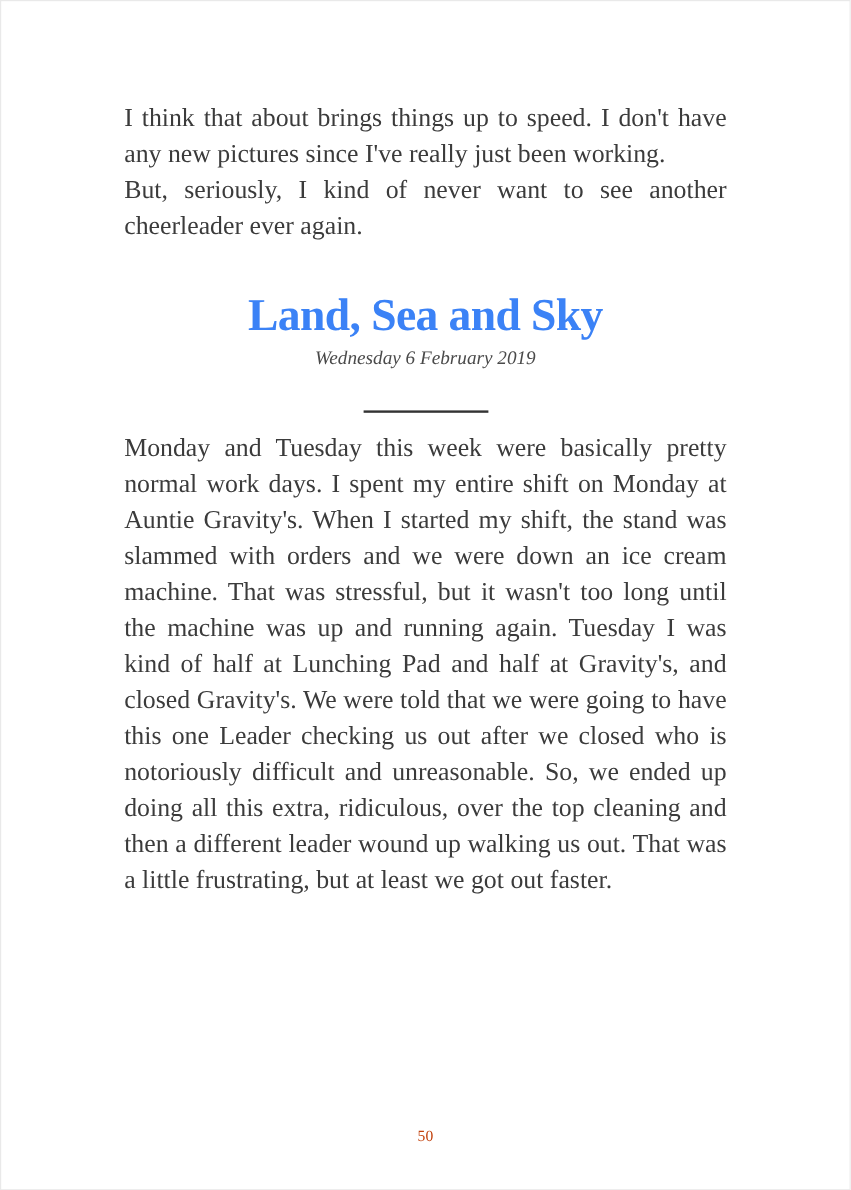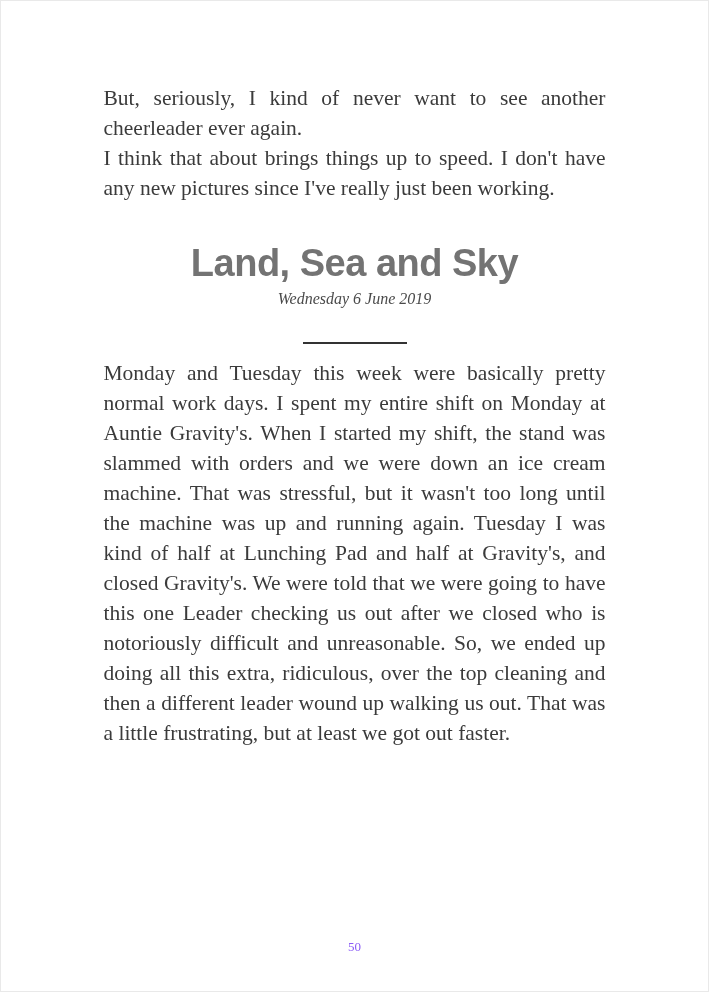--- a/index.html
+++ b/index.html
@@ -30,62 +30,62 @@
     color: #3b3b3b;
   }
   .body-par.cutoff {
     text-align-last: justify;
   }
   .post-header {
     text-align: center;
   }
   .post-title {
     margin: 38px 0 4px 0;
-    font-family: Liberation Sans, sans-serif;
+    font-family: Liberation Serif, serif;
     font-weight: 700;
     font-size: 38px;
     line-height: 44px;
     letter-spacing: -0.5px;
-    color: #737373;
+    color: #3b82f6;
   }
   .post-date {
     font-style: italic;
     font-size: 16px;
     line-height: 20px;
     color: #4a4a4a;
   }
   .divider {
     width: 104px;
     height: 0;
     border-top: 2px solid #333333;
     margin: 33px auto 14px auto;
   }
   .page-number {
     position: absolute;
     bottom: 36px;
     left: 0;
     width: 100%;
     text-align: center;
     font-size: 13px;
-    color: #8b5cf6;
+    color: #c2410c;
   }
 </style>
 </head>
 <body>
 
 <div class="page">
   <div class="content">
 
+    <p class="body-par">I think that about brings things up to speed. I don't have any new pictures since I've really just been working.</p>
+
     <p class="body-par">But, seriously, I kind of never want to see another cheerleader ever again.</p>
-
-    <p class="body-par">I think that about brings things up to speed. I don't have any new pictures since I've really just been working.</p>
 
     <div class="post-header">
       <h1 class="post-title">Land, Sea and Sky</h1>
-      <div class="post-date">Wednesday 6 June 2019</div>
+      <div class="post-date">Wednesday 6 February 2019</div>
     </div>
 
     <div class="divider"></div>
 
     <p class="body-par">Monday and Tuesday this week were basically pretty normal work days. I spent my entire shift on Monday at Auntie Gravity's. When I started my shift, the stand was slammed with orders and we were down an ice cream machine. That was stressful, but it wasn't too long until the machine was up and running again. Tuesday I was kind of half at Lunching Pad and half at Gravity's, and closed Gravity's. We were told that we were going to have this one Leader checking us out after we closed who is notoriously difficult and unreasonable. So, we ended up doing all this extra, ridiculous, over the top cleaning and then a different leader wound up walking us out. That was a little frustrating, but at least we got out faster.</p>
 
 
   </div>
 
   <div class="page-number">50</div>

